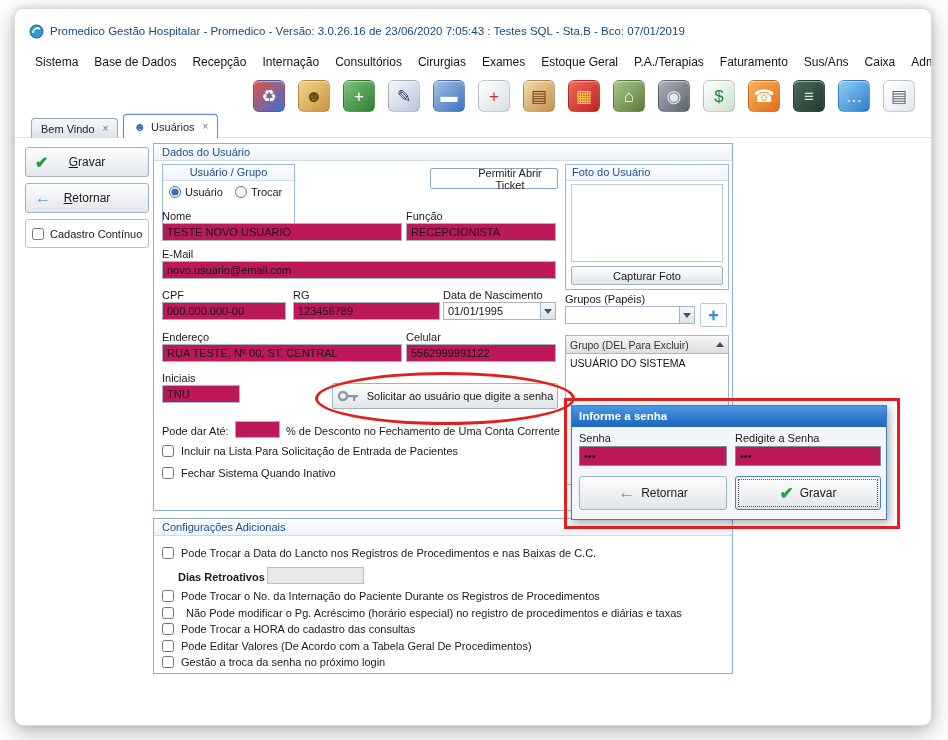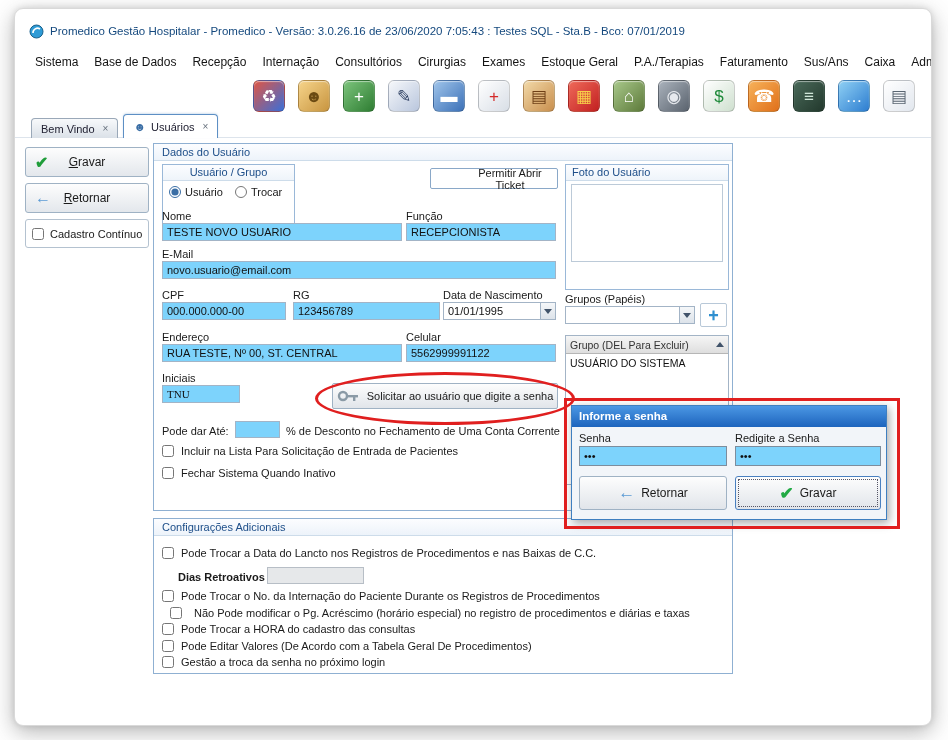--- a/index.html
+++ b/index.html
@@ -71,21 +71,21 @@
   .panel-hd {
     height:17px; line-height:16px; padding-left:8px; color:#1d4e89; font-size:11px;
     border-bottom:1px solid #cddcea; background:linear-gradient(#fcfdff,#edf3fa);
   }
   .gbox { position:absolute; border:1px solid #9ab8d8; background:#fff; }
   .gbox-hd { height:16px; line-height:15px; text-align:center; color:#1d4e89; font-size:11px; border-bottom:1px solid #cddcea; background:linear-gradient(#fcfdff,#eef4fa); }
   .gbox-hd.left { text-align:left; padding-left:6px; }
 
   .lbl { position:absolute; font-size:11px; color:#1a1a1a; white-space:nowrap; }
   .inp {
-    position:absolute; height:18px; border:1px solid #a3b4c6; background:#7dd3fc;
+    position:absolute; height:18px; border:1px solid #a3b4c6; background:#be185d;
     font-family:inherit; font-size:11px; color:#111; padding:0 4px; outline:none;
   }
   .inp.disabled { background:#e6e8ea; border-color:#b7bec6; }
   .combo { position:absolute; height:18px; border:1px solid #a3b4c6; background:#fff; }
   .combo .val { position:absolute; left:4px; top:2px; font-size:11px; color:#111; }
   .combo-btn {
     position:absolute; right:0; top:0; width:15px; height:100%;
     background:linear-gradient(#f5f7f9,#dde3ea); border-left:1px solid #a3b4c6;
     display:flex; align-items:center; justify-content:center;
   }
@@ -229,20 +229,23 @@
       </div>
     </div>
 
     <button class="btn flat" style="position:absolute; left:276px; top:24px; width:128px; height:21px;padding-left:32px;">
       <span>Permitir Abrir Ticket</span>
     </button>
 
     <div class="gbox" style="left:411px; top:20px; width:164px; height:126px;">
       <div class="gbox-hd left">Foto do Usuário</div>
       <div class="photo-box"></div>
+      <button class="btn" style="position:absolute; left:5px; right:5px; bottom:4px; height:19px;">
+        <span>Capturar Foto</span>
+      </button>
     </div>
 
     <span class="lbl" style="left:8px; top:66px;">Nome</span>
     <input class="inp" style="left: 8px; top: 79px; width: 240px;" value="TESTE NOVO USUARIO">
     <span class="lbl" style="left:252px; top:66px;">Função</span>
     <input class="inp" style="left: 252px; top: 79px; width: 150px;" value="RECEPCIONISTA">
 
     <span class="lbl" style="left:8px; top:104px;">E-Mail</span>
     <input class="inp" style="left: 8px; top: 117px; width: 394px;" value="novo.usuario@email.com">
 
@@ -278,21 +281,21 @@
       <div class="list-hd">
         <span>Grupo (DEL Para Excluir)</span>
         <span class="tri-up"></span>
       </div>
       <div id="grupo-list-body">
           <div class="list-item">USUÁRIO DO SISTEMA</div>
         </div>
     </div>
 
     <span class="lbl" style="left:8px; top:228px;">Iniciais</span>
-    <input class="inp" style="left: 8px; top: 241px; width: 78px; font-family: Liberation Serif, serif;" value="TNU">
+    <input class="inp" style="left: 8px; top: 241px; width: 78px;" value="TNU">
 
     <button class="btn" style="position:absolute; left:178px; top:239px; width:226px; height:26px;">
       <svg width="24" height="14">
         <circle cx="6" cy="7" r="4" fill="none" stroke="#8a9aa6" stroke-width="2.4"></circle>
         <rect x="10" y="6" width="11" height="2.4" fill="#8a9aa6"></rect>
         <rect x="16" y="8" width="2.4" height="4" fill="#8a9aa6"></rect>
       </svg>
       <span>Solicitar ao usuário que digite a senha</span>
     </button>
 
@@ -318,21 +321,21 @@
       <span>Pode Trocar a Data do Lancto nos Registros de Procedimentos e nas Baixas de C.C.</span>
     </div>
 
     <span class="lbl" style="left:24px; top:52px;font-weight:bold;">Dias Retroativos :</span>
     <input class="inp disabled" style="left: 113px; top: 48px; width: 97px; height: 17px;" disabled="">
 
     <div class="chk" style="left:8px; top:71px;">
       <input type="checkbox" style="">
       <span>Pode Trocar o No. da Internação do Paciente Durante os Registros de Procedimentos</span>
     </div>
-    <div class="chk" style="left:16px; top:88px;gap:12px;">
+    <div class="chk" style="left:8px; top:88px;gap:12px;">
       <input type="checkbox" style="">
       <span>Não Pode modificar o Pg. Acréscimo (horário especial) no registro de procedimentos e diárias e taxas</span>
     </div>
     <div class="chk" style="left:8px; top:104px;">
       <input type="checkbox" style="">
       <span>Pode Trocar a HORA do cadastro das consultas</span>
     </div>
     <div class="chk" style="left:8px; top:121px;">
       <input type="checkbox" style="">
       <span>Pode Editar Valores (De Acordo com a Tabela Geral De Procedimentos)</span>

